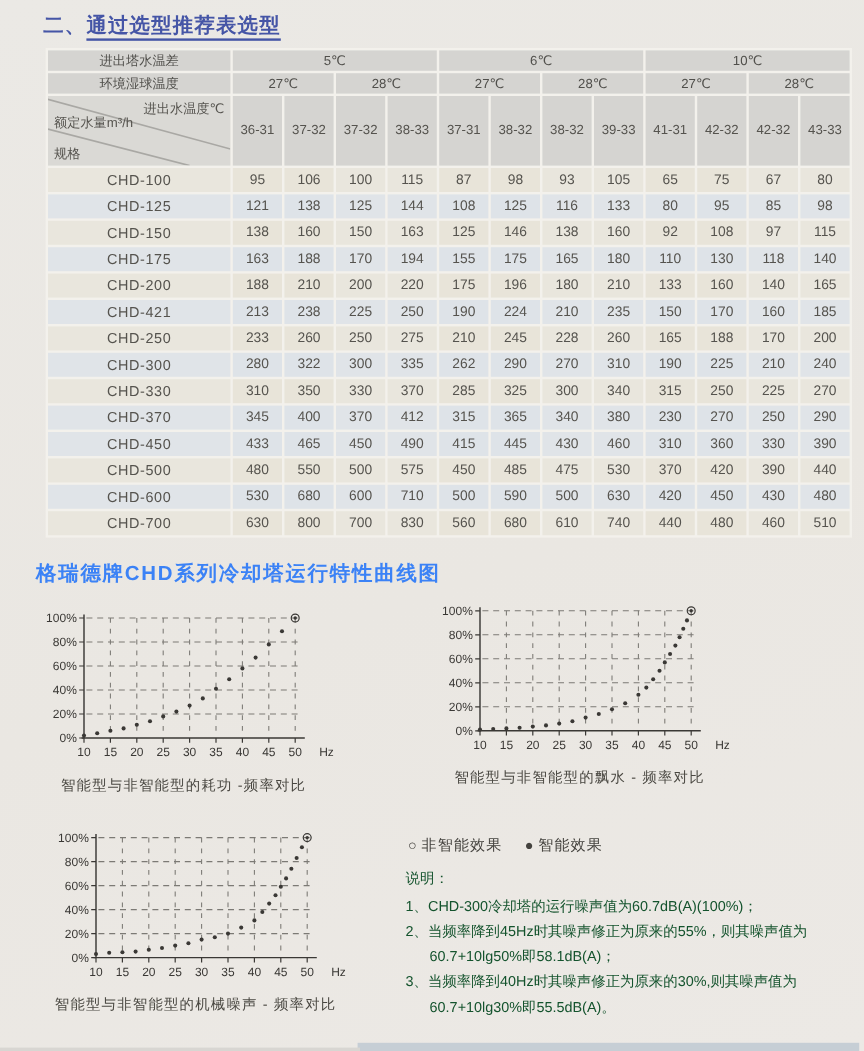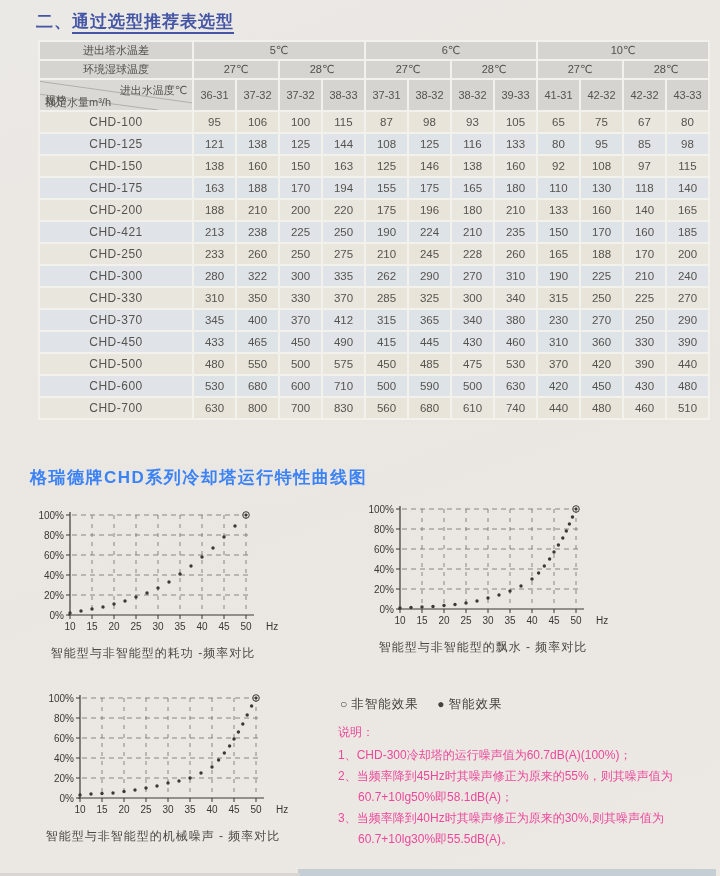--- a/index.html
+++ b/index.html
@@ -17,21 +17,21 @@
     position:absolute;left:38px;top:40px;
     border-collapse:separate;border-spacing:2px;
     background:#f3f1ec;table-layout:fixed;
   }
   .sel-table th,.sel-table td{
     padding:0;text-align:center;vertical-align:middle;
     font-weight:normal;white-space:nowrap;overflow:hidden;
   }
   .sel-table thead th{background:#d5d4d1;color:#504f4b;font-size:11px;}
   .sel-table .hrow1 th,.sel-table .hrow2 th{height:17px;}
-  .sel-table .hrow3 th{height:30px;font-size:11px;color:#55534e;}
+  .sel-table .hrow3 th{height:58px;font-size:11px;color:#55534e;}
   .sel-table td{height:20px;font-size:11.5px;color:#55534e;}
   .sel-table tr.r-a td{background:#e8e4d9;}
   .sel-table tr.r-b td{background:#dee3e8;}
   .sel-table tr.r-a td:nth-child(4n),.sel-table tr.r-a td:nth-child(4n+1){background:#e9e6dd;}
   .sel-table tr.r-b td:nth-child(4n),.sel-table tr.r-b td:nth-child(4n+1){background:#e0e4e8;}
   .sel-table td.model{font-size:12px;letter-spacing:.5px;}
   .corner{position:relative;background:#dad9d5 !important;}
   .corner svg{position:absolute;left:0;top:0;width:100%;height:100%;}
   .corner .c-top{position:absolute;top:3px;right:5px;font-size:11px;}
   .corner .c-mid{position:absolute;top:15px;left:5px;font-size:11px;}
@@ -39,21 +39,21 @@
   
   .sec2-title{position:absolute;left:30px;top:466px;font-size:17px;font-weight:600;color:#3b82f6;letter-spacing:1.5px;}
   .chart-fig{position:absolute;margin:0;}
   .chart-fig figcaption{width:250px;text-align:center;font-size:12px;color:#4a4842;margin-top:8px;letter-spacing:1px;}
   #chart-0{left:28px;top:505px;}
   #chart-1{left:358px;top:499px;}
   #chart-2{left:38px;top:688px;}
   .legend{position:absolute;left:340px;top:696px;font-size:12.5px;color:#44423e;letter-spacing:1px;}
   .legend .marker{font-size:12px;margin-right:3px;}
   .legend .item+.item{margin-left:14px;}
-  .notes{position:absolute;left:338px;top:722px;width:374px;font-size:12px;color:#ec4899;line-height:1.75;}
+  .notes{position:absolute;left:338px;top:722px;width:374px;font-size:12px;color:#14532d;line-height:1.75;}
   .notes .notes-title{margin:0 0 2px 0;}
   .notes p.item{margin:0;padding-left:20px;text-indent:-20px;}
   
   .edge-bar{position:absolute;left:298px;top:869px;width:418px;height:7px;background:#c6ced5;}
   .edge-line{position:absolute;left:0;top:873px;width:300px;height:3px;background:#d8d6d2;}
 </style>
 </head>
 <body>
 
 <div class="doc-title">

